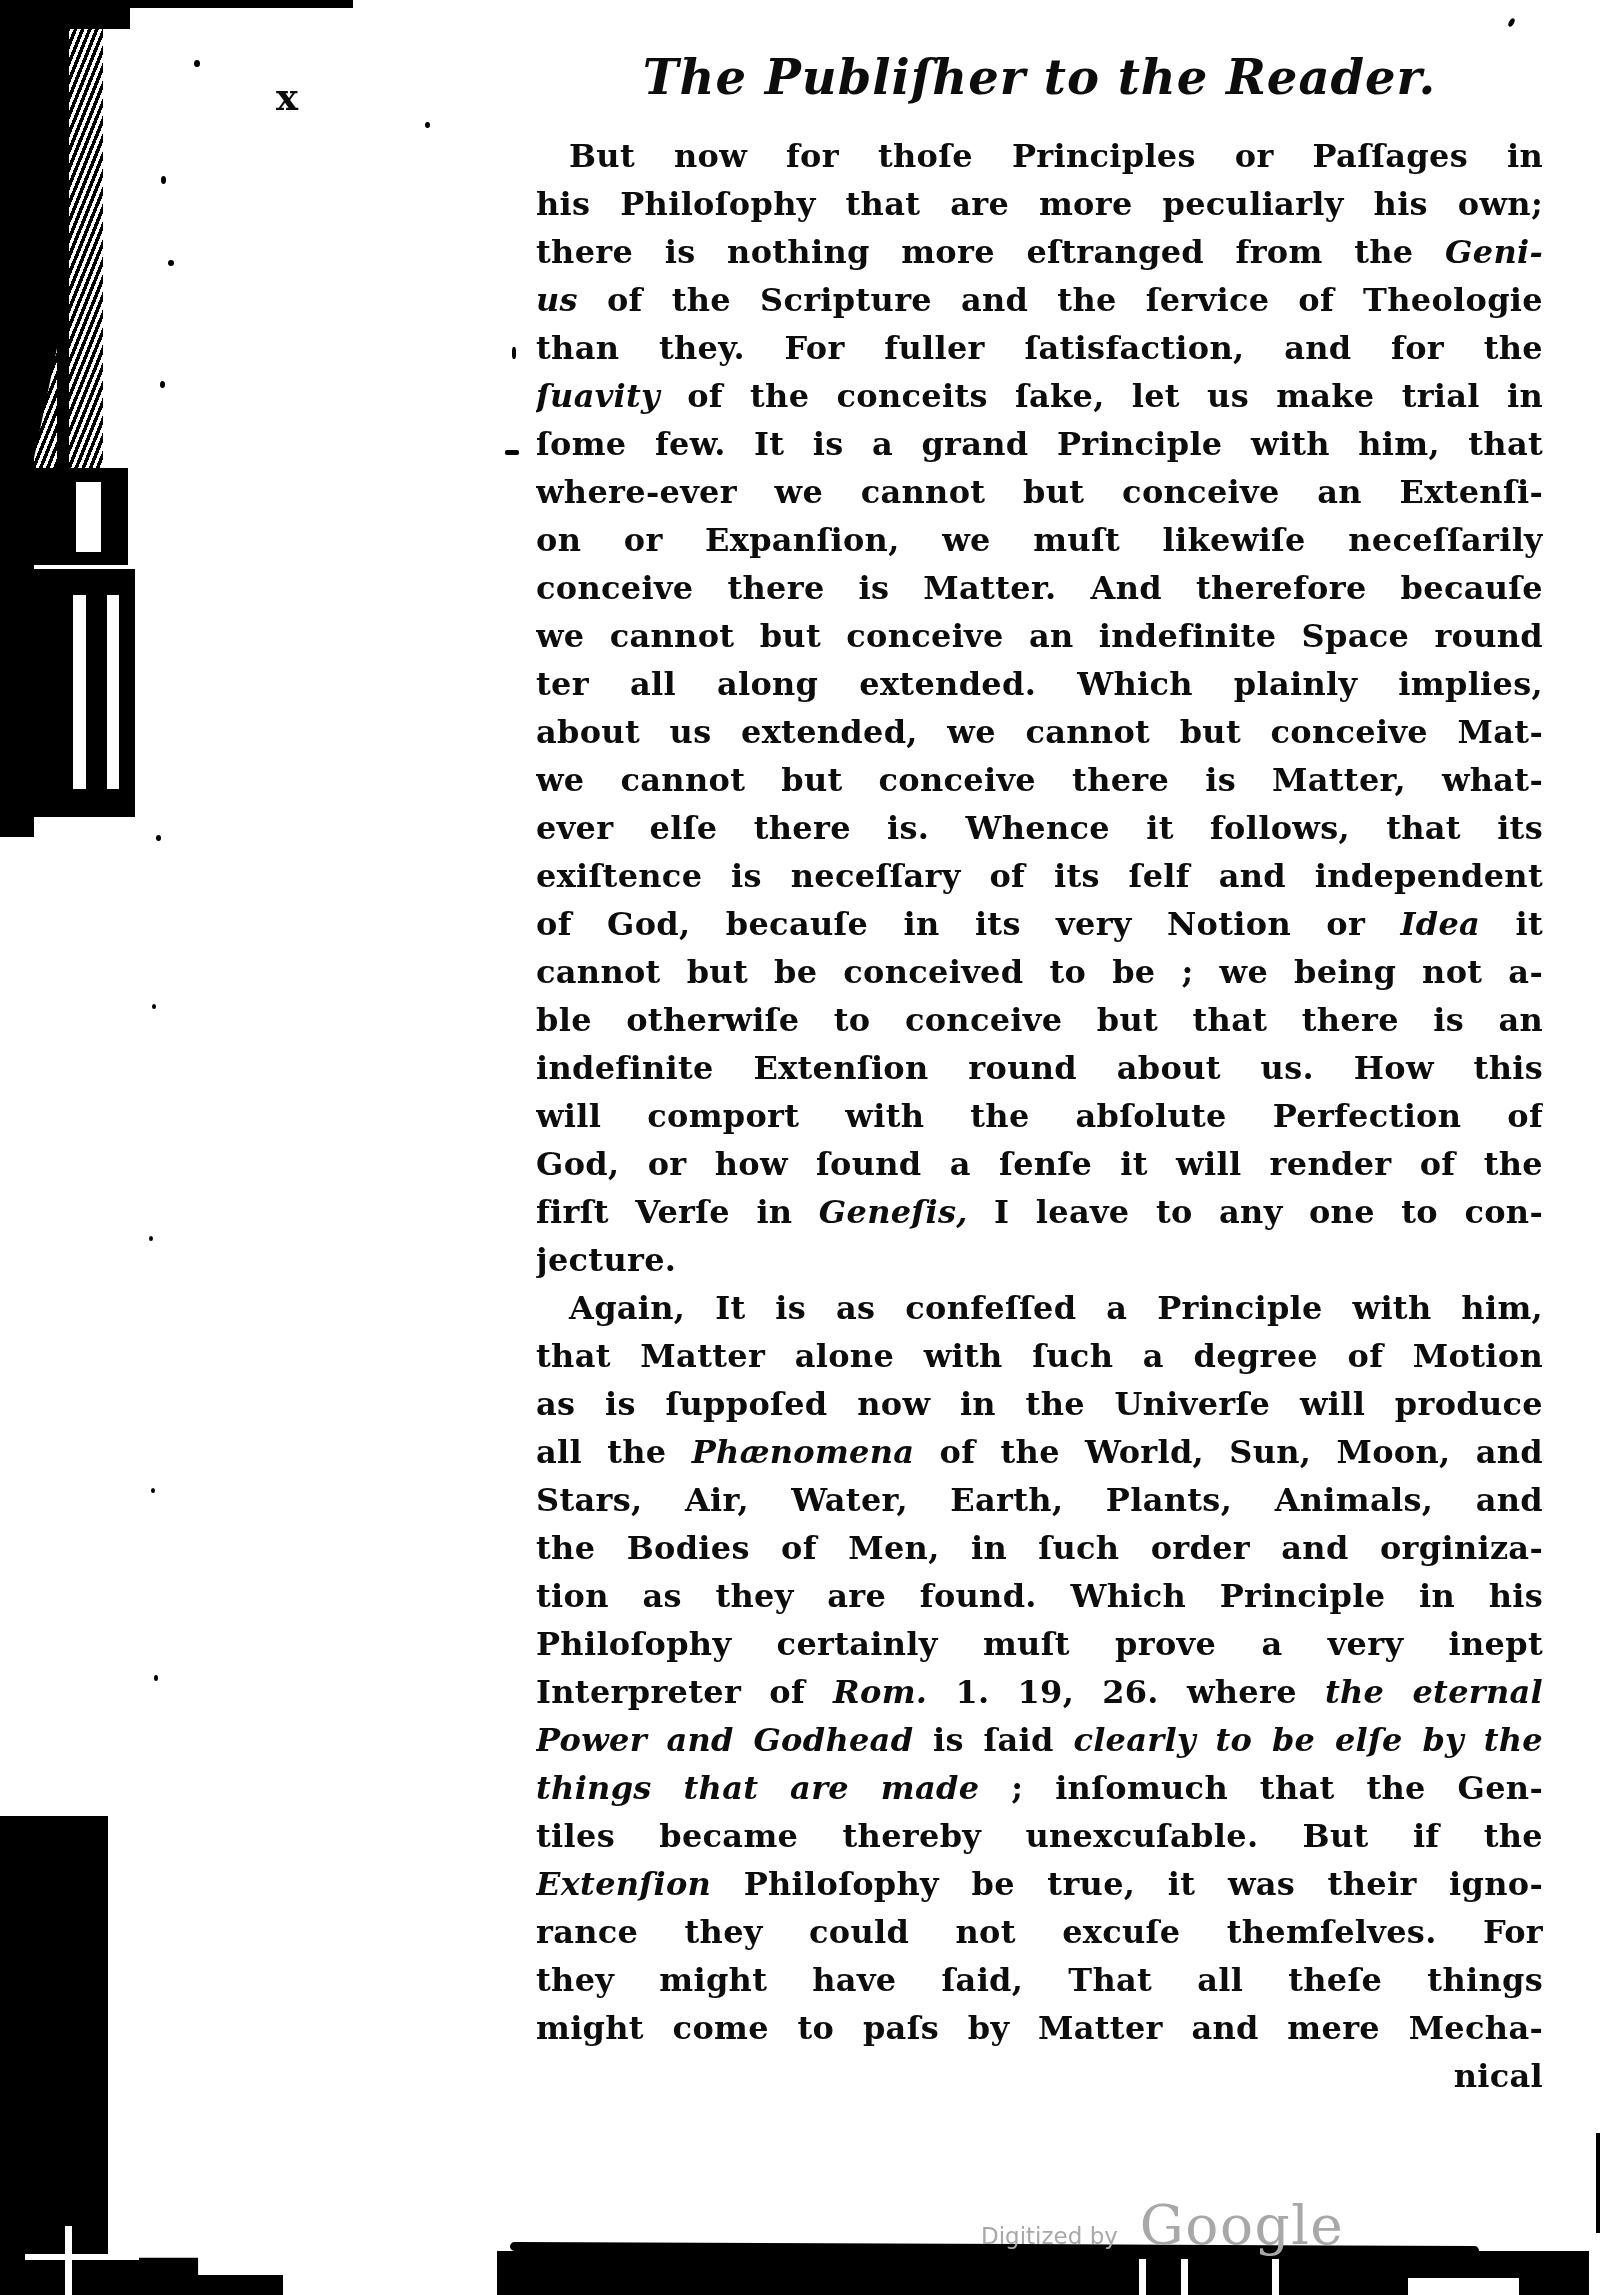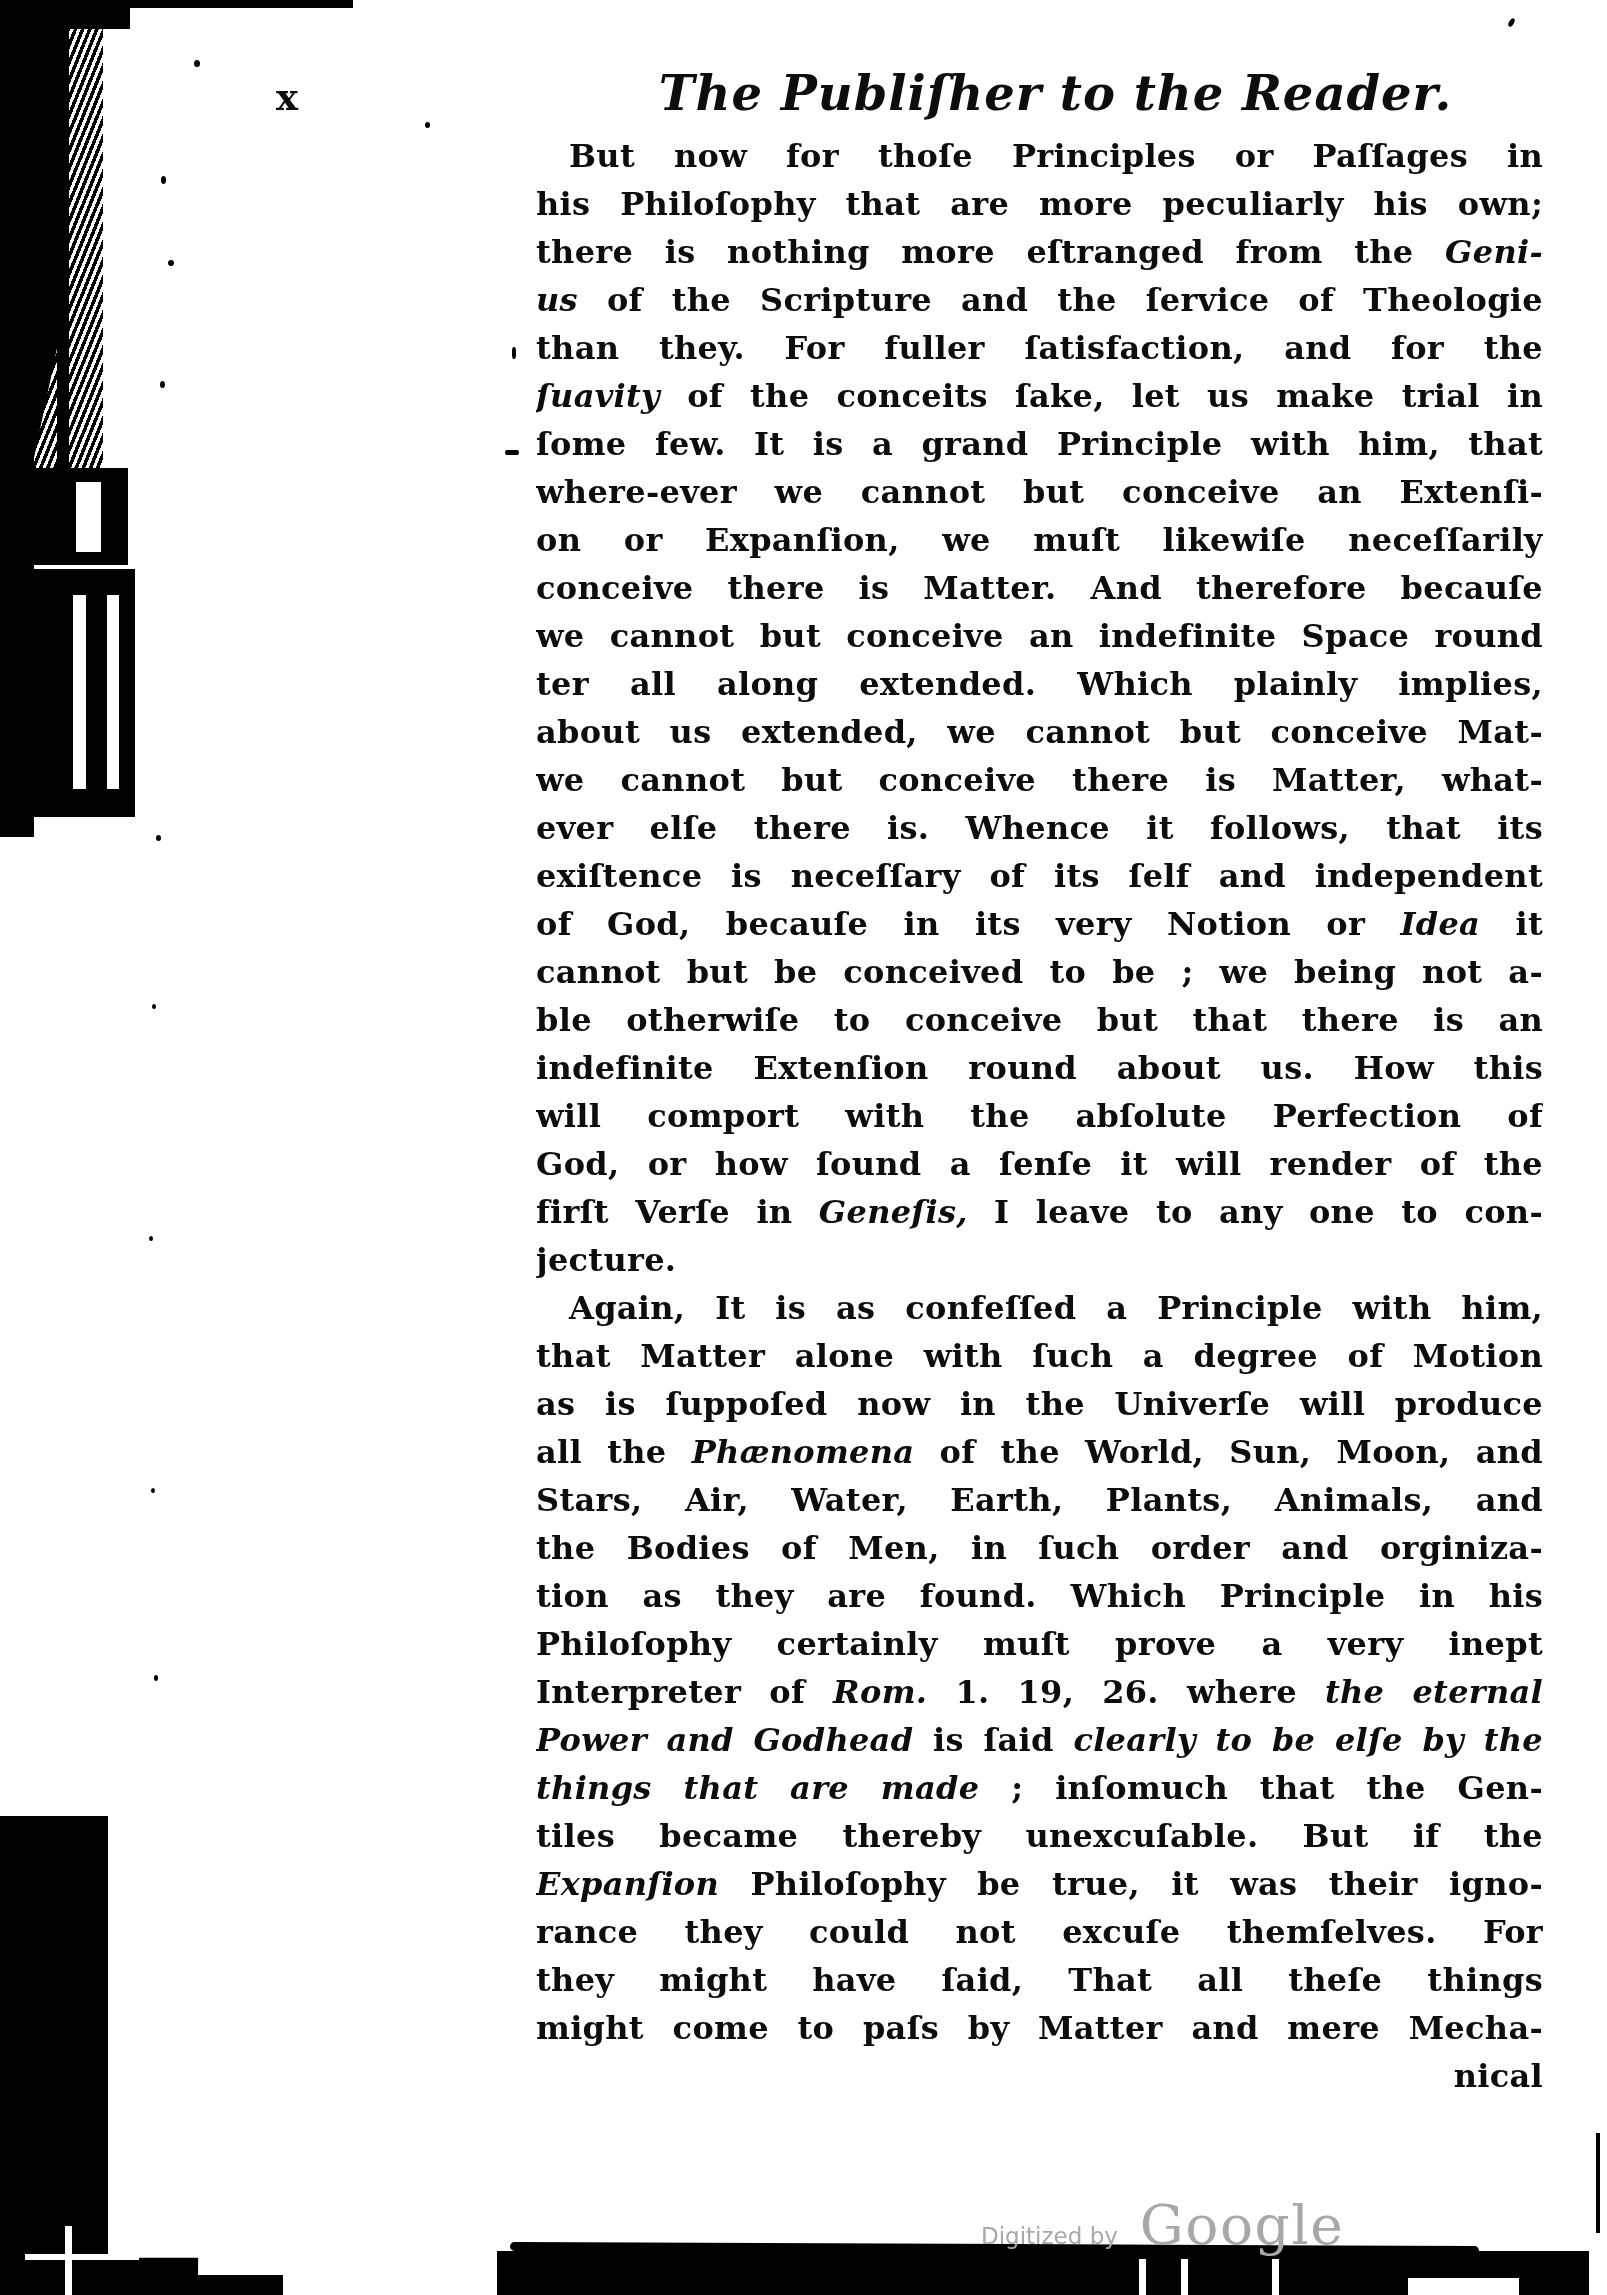--- a/index.html
+++ b/index.html
@@ -26,21 +26,21 @@
     position:absolute;background:#000;
     clip-path:polygon(0 0,38% 0,38% 42%,70% 42%,70% 68%,100% 68%,100% 100%,0 100%);
   }
   .smear{position:absolute;background:#000;border-radius:5px;transform:rotate(.25deg);}
   
   .pagenum{
     position:absolute;left:276px;top:75px;
     font-size:37px;font-weight:700;
   }
   .title{
-    position:absolute;left:536px;top:50px;width:1007px;margin:16px;
+    position:absolute;left:536px;top:50px;width:1007px;margin:0;
     text-align:center;font-style:italic;font-weight:700;
     font-size:48px;letter-spacing:1px;line-height:1.15;
   }
   .body-text{
     position:absolute;left:536px;top:132px;width:1007px;
     font-size:32px;line-height:48px;font-weight:700;
     letter-spacing:0.3px;
   }
   .line{
     height:48px;overflow:hidden;
@@ -134,21 +134,21 @@
       <div class="line"><span>as is ſuppoſed now in the Univerſe will produce</span></div>
       <div class="line"><span>all the </span><span class="it">Phænomena</span><span> of the World, Sun, Moon, and</span></div>
       <div class="line"><span>Stars, Air, Water, Earth, Plants, Animals, and</span></div>
       <div class="line"><span>the Bodies of Men, in ſuch order and orginiza-</span></div>
       <div class="line"><span>tion as they are found. Which Principle in his</span></div>
       <div class="line"><span>Philoſophy certainly muſt prove a very inept</span></div>
       <div class="line"><span>Interpreter of </span><span class="it">Rom.</span><span> 1. 19, 26. where </span><span class="it">the eternal</span></div>
       <div class="line"><span class="it">Power and Godhead</span><span> is ſaid </span><span class="it">clearly to be elſe by the</span></div>
       <div class="line"><span class="it">things that are made</span><span> ; inſomuch that the Gen-</span></div>
       <div class="line"><span>tiles became thereby unexcuſable. But if the</span></div>
-      <div class="line"><span class="it">Expanſion</span><span> Philoſophy be true, it was their igno-</span></div>
+      <div class="line"><span class="it">Extenſion</span><span> Philoſophy be true, it was their igno-</span></div>
       <div class="line"><span>rance they could not excuſe themſelves. For</span></div>
       <div class="line"><span>they might have ſaid, That all theſe things</span></div>
       <div class="line"><span>might come to paſs by Matter and mere Mecha-</span></div>
       <div class="line align-right"><span>nical</span></div>
     </div>
 
   <div class="watermark">
     <span class="wm-prefix">Digitized by</span>
     <span class="wm-brand">Google</span>
   </div>

